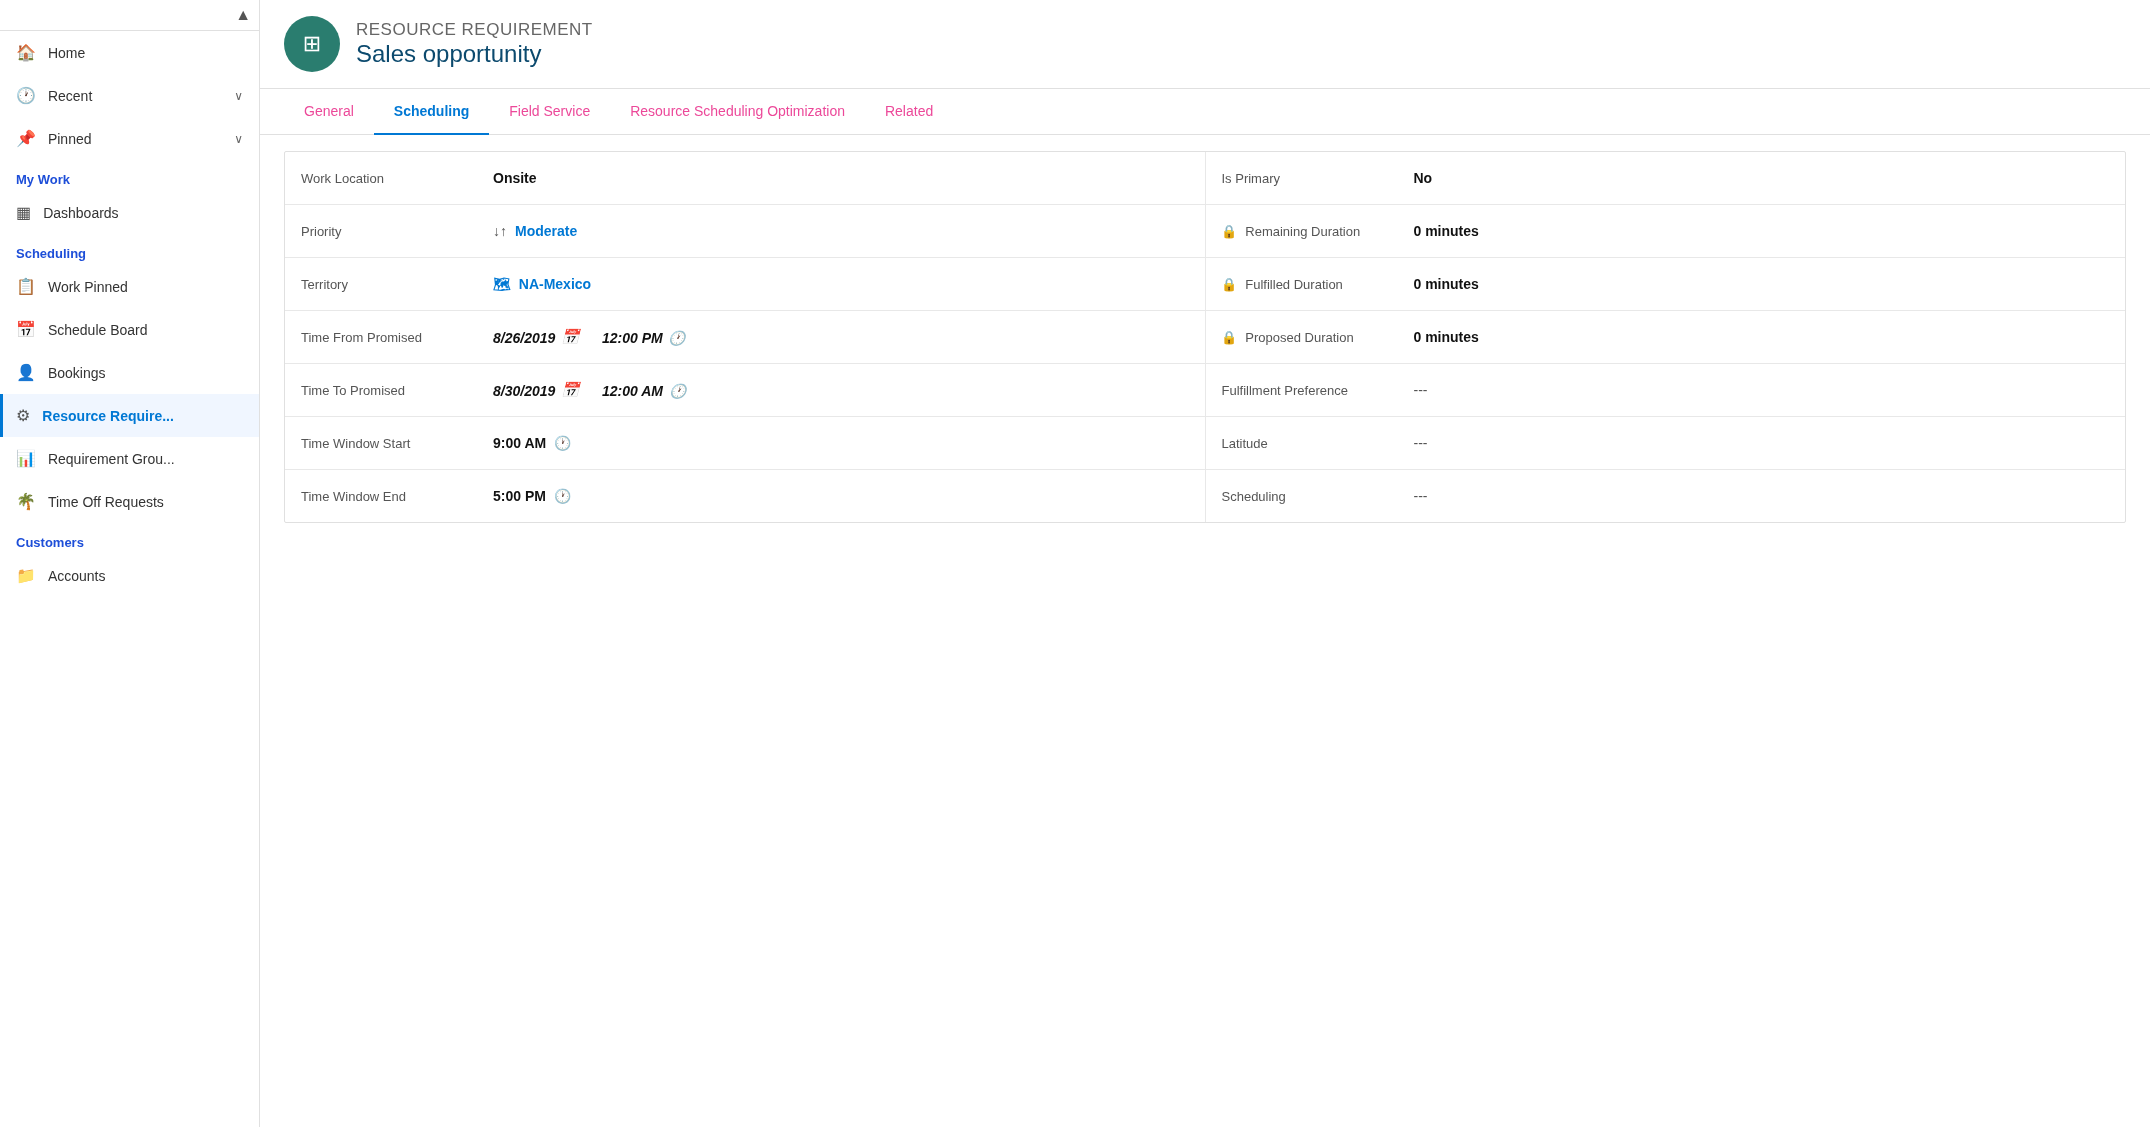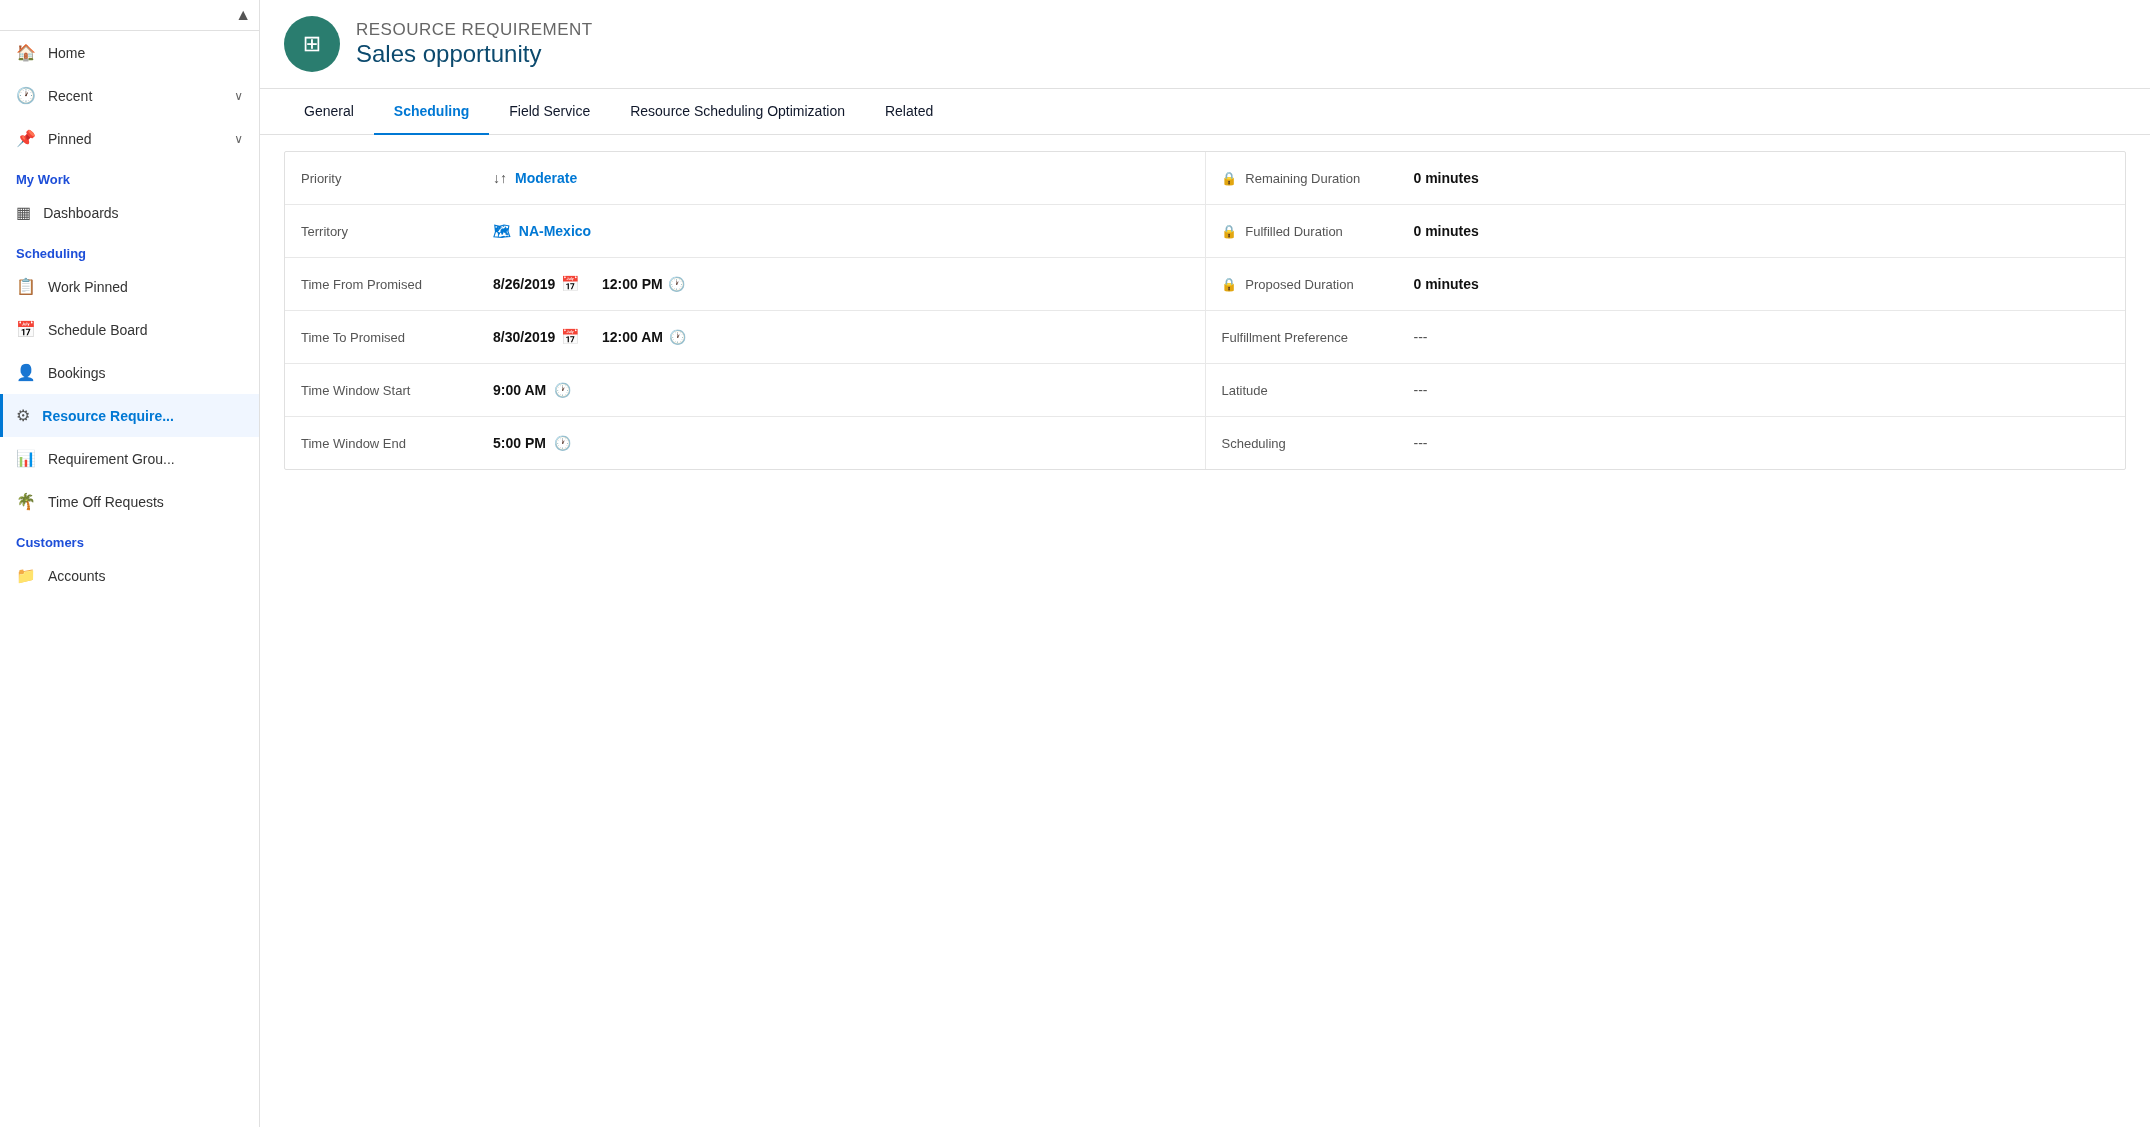--- a/index.html
+++ b/index.html
@@ -103,21 +103,21 @@
     .tabs {
       display: flex;
       border-bottom: 1px solid #e0e0e0;
       padding: 0 24px;
       gap: 0;
     }
     .tab {
       padding: 14px 20px;
       cursor: pointer;
       font-size: 14px;
-      color: #0f172a;
+      color: #ec4899;
       border-bottom: 2px solid transparent;
       margin-bottom: -1px;
       white-space: nowrap;
     }
     .tab.active {
       color: #0078d4;
       border-bottom: 2px solid #0078d4;
       font-weight: 600;
     }
 
@@ -169,22 +169,23 @@
       display: flex;
       align-items: center;
       gap: 8px;
     }
     .field-value.link { color: #0078d4; font-weight: 600; cursor: pointer; }
 
     .lock-icon { color: #888; font-size: 13px; margin-right: 4px; }
 
     .date-field {
       display: flex;
-      align-items: center;
+      align-items: flex-end;
       gap: 6px;
+      font-style: italic;
     }
     .date-text { font-weight: 600; }
     .cal-icon { color: #555; font-size: 15px; cursor: pointer; }
     .time-text { font-weight: 600; margin-left: 16px; }
     .clock-icon { color: #888; font-size: 14px; cursor: pointer; }
 
     .dash-value { color: #555; font-weight: 400; }
   </style>
 </head>
 <body>
@@ -264,20 +265,30 @@
     <div class="tab">General</div>
     <div class="tab active">Scheduling</div>
     <div class="tab">Field Service</div>
     <div class="tab">Resource Scheduling Optimization</div>
     <div class="tab">Related</div>
   </div>
 
   <div class="form-content">
     <div class="form-panel">
 
+      <div class="form-row">
+        <div class="left-section">
+          <div class="field-label">Work Location</div>
+          <div class="field-value">Onsite</div>
+        </div>
+        <div class="right-section">
+          <div class="field-label">Is Primary</div>
+          <div class="field-value">No</div>
+        </div>
+      </div>
 
       <div class="form-row">
         <div class="left-section">
           <div class="field-label">Priority</div>
           <div class="field-value link">
             <span style="color:#555;">↓↑</span>
             <span>Moderate</span>
           </div>
         </div>
         <div class="right-section">

